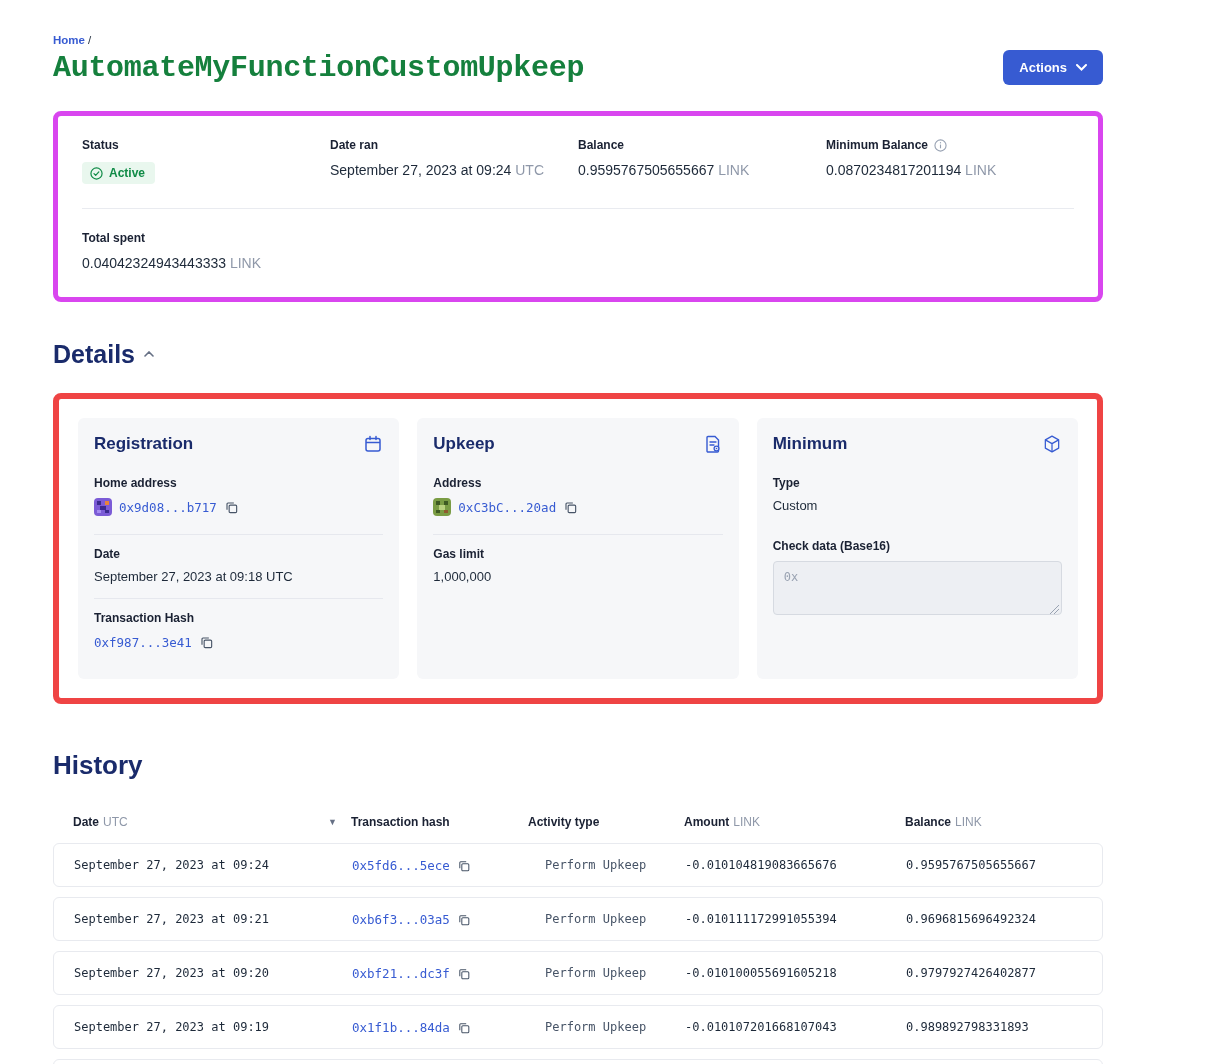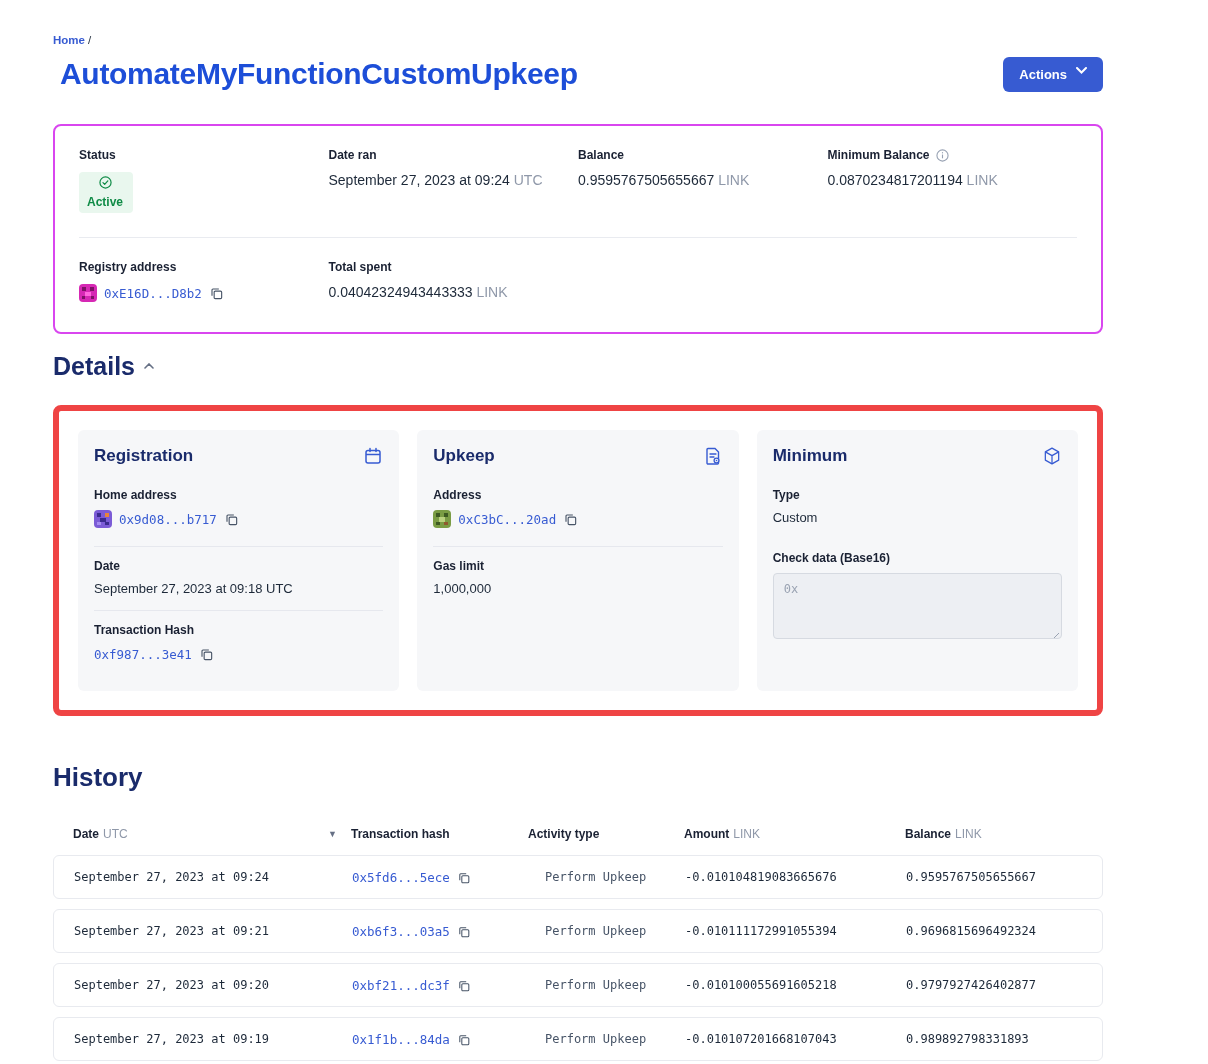--- a/index.html
+++ b/index.html
@@ -9,39 +9,39 @@
     font-family: "Liberation Sans", sans-serif;
     color: #1d2939;
   }
   .page { width: 1050px; margin-left: 53px; padding-top: 34px; padding-bottom: 10px; }
 
   
   .breadcrumb { font-size: 11.5px; font-weight: 700; }
   .breadcrumb a { color: #375bd2; text-decoration: none; cursor: pointer; }
   .breadcrumb .sep { color: #1d2939; font-weight: 400; margin-left: 3px; }
   .title-row { display: flex; justify-content: space-between; align-items: center; margin: 4px 0 26px; }
-  h1 { font-size: 30px; font-weight: 700; color: #1d4ed8; margin: 7px; letter-spacing: -0.3px; }
+  h1 { font-size: 30px; font-weight: 700; color: #15803d; margin: 0; letter-spacing: -0.3px; font-family: Liberation Mono, monospace; }
   .actions-btn {
     background: #375bd2; color: #fff; border: none; border-radius: 6px;
     font-size: 13px; font-weight: 700; padding: 10px 16px;
-    display: inline-flex; align-items: flex-start; gap: 9px; cursor: pointer;
+    display: inline-flex; align-items: center; gap: 9px; cursor: pointer;
     font-family: "Liberation Sans", sans-serif;
   }
 
   
-  .summary-card { border: 2px solid #d946ef; border-radius: 8px; padding: 22px 24px 26px; margin-bottom: 18px; }
+  .summary-card { border: 5px solid #d946ef; border-radius: 8px; padding: 22px 24px 26px; margin-bottom: 38px; }
   .summary-grid { display: grid; grid-template-columns: repeat(4, 1fr); }
   .field-label { font-size: 12px; font-weight: 700; color: #1a2133; margin-bottom: 10px; display: flex; align-items: center; gap: 6px; }
   .field-value { font-size: 14px; color: #1d2939; }
   .unit { color: #8f98a9; }
   .grid-divider { grid-column: 1 / -1; border-top: 1px solid #e9ebf0; margin: 24px 0 22px; }
   .badge {
     display: inline-flex; align-items: center; gap: 6px;
     background: #e9f7ee; color: #0f8b46; font-size: 12px; font-weight: 600;
-    padding: 4px 10px 4px 8px; border-radius: 4px; flex-direction: column;
+    padding: 4px 10px 4px 8px; border-radius: 4px;
   }
   .addr-row { display: inline-flex; align-items: center; gap: 7px; }
   .mono { font-family: "DejaVu Sans Mono", monospace; }
   a.hash-link { color: #375bd2; text-decoration: none; font-family: "DejaVu Sans Mono", monospace; font-size: 12.5px; cursor: pointer; }
   .identicon { width: 18px; height: 18px; border-radius: 4px; display: inline-block; flex: 0 0 18px; }
   .copy-btn { background: none; border: none; padding: 0; cursor: pointer; display: inline-flex; }
 
   
   .section-heading { display: flex; align-items: center; gap: 9px; font-size: 25px; font-weight: 700; color: #1a2b6b; margin: 0 0 24px; }
   .history-heading { font-size: 26px; font-weight: 700; color: #1a2b6b; margin: 46px 0 34px; }
@@ -53,21 +53,21 @@
   }
   .card { background: #f6f7f9; border-radius: 6px; padding: 16px 16px 14px; }
   .card-header { display: flex; justify-content: space-between; align-items: center; padding-bottom: 10px; }
   .card-title { font-size: 17px; font-weight: 700; color: #1a2b6b; }
   .card-section { padding: 12px 0 14px; border-bottom: 1px solid #e6e8ee; }
   .card-section:last-child, .card-section.no-line { border-bottom: none; }
   .card .field-label { margin-bottom: 8px; }
   .card .field-value { font-size: 13px; }
   .check-wrap { position: relative; margin-top: 4px; }
   .check-area {
-    width: 100%; height: 66px; background: #edeff3; border: 1px solid #d6dae1; border-radius: 4px;
+    width: 100%; height: 54px; background: #edeff3; border: 1px solid #d6dae1; border-radius: 4px;
     padding: 8px 10px; font-size: 12px; font-family: "DejaVu Sans Mono", monospace; color: #1d2939; resize: none;
   }
   .check-area::placeholder { color: #9aa3b2; }
   .resize-handle {
     position: absolute; right: 3px; bottom: 5px; width: 9px; height: 9px; pointer-events: none;
     background: linear-gradient(135deg, transparent 0 50%, #9aa3b2 50% 55%, transparent 55% 70%, #9aa3b2 70% 75%, transparent 75%);
   }
 
   
   .table-header, .table-row {
@@ -142,42 +142,20 @@
                 <rect x="6.4" y="6" width="1.2" height="4" fill="#98a2b3"></rect>
                 <rect x="6.4" y="3.4" width="1.2" height="1.3" fill="#98a2b3"></rect>
               </svg>
           </span>
         </div>
         <div class="field-value"><span>0.0870234817201194</span> <span class="unit">LINK</span></div>
       </div>
 
       <div class="grid-divider"></div>
 
-      <div>
-        <div class="field-label">Registry address</div>
-        <div class="addr-row">
-          <span class="identicon">
-            <svg width="18" height="18" viewBox="0 0 18 18">
-                <rect width="18" height="18" rx="4" fill="#d628b4"></rect>
-                <rect x="3" y="3" width="4" height="4" fill="#7d1266"></rect>
-                <rect x="11" y="3" width="4" height="4" fill="#7d1266"></rect>
-                <rect x="6" y="8" width="6" height="4" fill="#ff66dd"></rect>
-                <rect x="3" y="12" width="3" height="3" fill="#7d1266"></rect>
-                <rect x="12" y="12" width="3" height="3" fill="#7d1266"></rect>
-              </svg>
-          </span>
-          <a class="hash-link">0xE16D...D8b2</a>
-          <button class="copy-btn">
-            <svg width="15" height="15" viewBox="0 0 16 16">
-                <rect x="5.5" y="5.5" width="8" height="8" rx="1.2" stroke="#475467" stroke-width="1.2" fill="none"></rect>
-                <path d="M10.5 3.2H4.2a1 1 0 0 0-1 1v6.3" stroke="#475467" stroke-width="1.2" fill="none"></path>
-              </svg>
-          </button>
-        </div>
-      </div>
       <div>
         <div class="field-label">Total spent</div>
         <div class="field-value"><span>0.04042324943443333</span> <span class="unit">LINK</span></div>
       </div>
     </div>
   </div>
 
   <div class="section-heading">
     <span>Details</span>
     <span>

